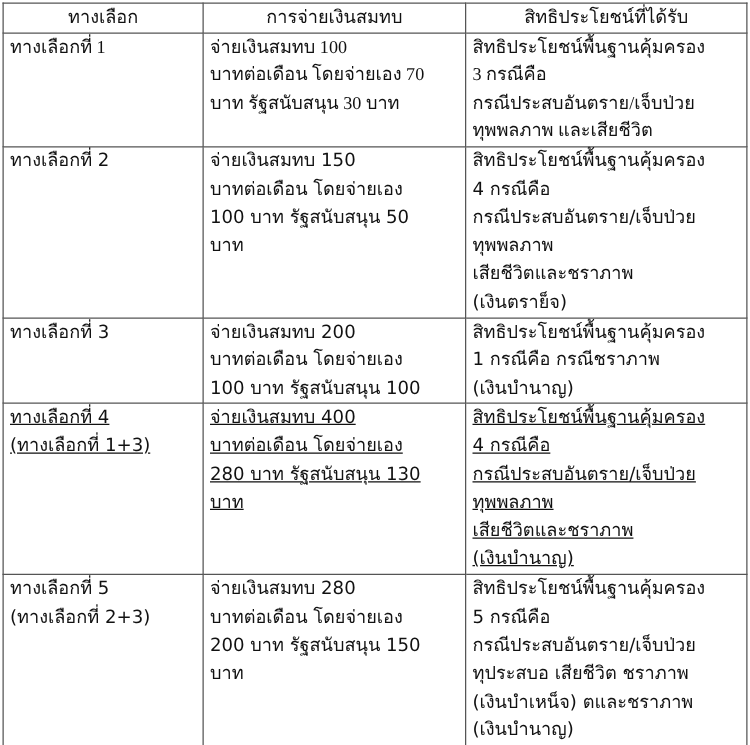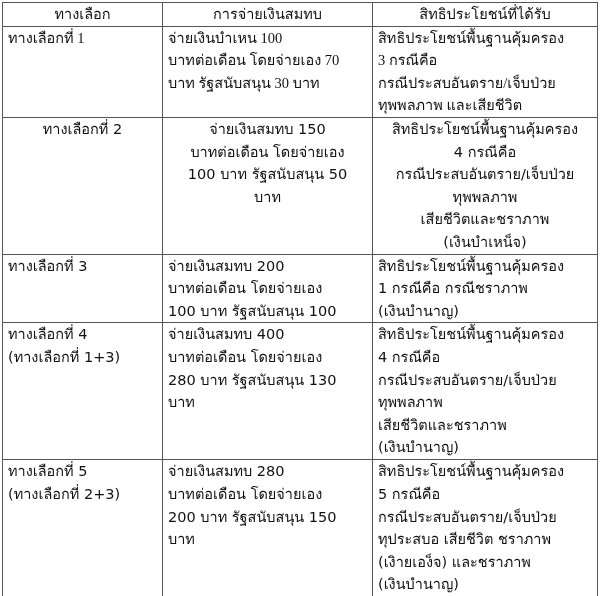--- a/index.html
+++ b/index.html
@@ -36,23 +36,23 @@
     table.options th {
       text-align: center;
       height: 21px;
       margin-left: 20px;
     }
     col.c1 { width: 160px; }
     col.c2 { width: 210px; }
     col.c3 { width: 225px; }
     .line { display: block; white-space: nowrap; }
     tr.r1 td { height: 88px; font-family: Liberation Serif, serif; }
-    tr.r2 td { height: 135px; text-align: center; }
+    tr.r2 td { height: 135px; }
     tr.r3 td { height: 67px; margin-left: 28px; }
-    tr.r4 td { height: 136px; }
+    tr.r4 td { height: 136px; text-decoration: underline; }
     tr.r5 td { height: 137px; }
   </style>
 </head>
 <body>
 
 <table class="options">
   <colgroup>
     <col class="c1">
       <col class="c2">
       <col class="c3">
@@ -63,21 +63,21 @@
       <th>การจ่ายเงินสมทบ</th>
       <th>สิทธิประโยชน์ที่ได้รับ</th>
     </tr>
   </thead>
   <tbody>
     <tr class="r1">
       <td>
         <span class="line">ทางเลือกที่ 1</span>
       </td>
       <td>
-        <span class="line">จ่ายเงินบำเหน 100</span>
+        <span class="line">จ่ายเงินสมทบ 100</span>
         <span class="line">บาทต่อเดือน โดยจ่ายเอง 70</span>
         <span class="line">บาท รัฐสนับสนุน 30 บาท</span>
       </td>
       <td>
         <span class="line">สิทธิประโยชน์พื้นฐานคุ้มครอง</span>
         <span class="line">3 กรณีคือ</span>
         <span class="line">กรณีประสบอันตราย/เจ็บป่วย</span>
         <span class="line">ทุพพลภาพ และเสียชีวิต</span>
       </td>
     </tr>
@@ -90,21 +90,21 @@
         <span class="line">บาทต่อเดือน โดยจ่ายเอง</span>
         <span class="line">100 บาท รัฐสนับสนุน 50</span>
         <span class="line">บาท</span>
       </td>
       <td>
         <span class="line">สิทธิประโยชน์พื้นฐานคุ้มครอง</span>
         <span class="line">4 กรณีคือ</span>
         <span class="line">กรณีประสบอันตราย/เจ็บป่วย</span>
         <span class="line">ทุพพลภาพ</span>
         <span class="line">เสียชีวิตและชราภาพ</span>
-        <span class="line">(เงินบำเหน็จ)</span>
+        <span class="line">(เงินตราย็จ)</span>
       </td>
     </tr>
     <tr class="r3">
       <td>
         <span class="line">ทางเลือกที่ 3</span>
       </td>
       <td>
         <span class="line">จ่ายเงินสมทบ 200</span>
         <span class="line">บาทต่อเดือน โดยจ่ายเอง</span>
         <span class="line">100 บาท รัฐสนับสนุน 100</span>
@@ -144,18 +144,18 @@
         <span class="line">จ่ายเงินสมทบ 280</span>
         <span class="line">บาทต่อเดือน โดยจ่ายเอง</span>
         <span class="line">200 บาท รัฐสนับสนุน 150</span>
         <span class="line">บาท</span>
       </td>
       <td>
         <span class="line">สิทธิประโยชน์พื้นฐานคุ้มครอง</span>
         <span class="line">5 กรณีคือ</span>
         <span class="line">กรณีประสบอันตราย/เจ็บป่วย</span>
         <span class="line">ทุประสบอ เสียชีวิต ชราภาพ</span>
-        <span class="line">(เงิายเอง็จ) และชราภาพ</span>
+        <span class="line">(เงินบำเหน็จ) ตและชราภาพ</span>
         <span class="line">(เงินบำนาญ)</span>
       </td>
     </tr>
   </tbody>
 </table>
 
 </body></html>

